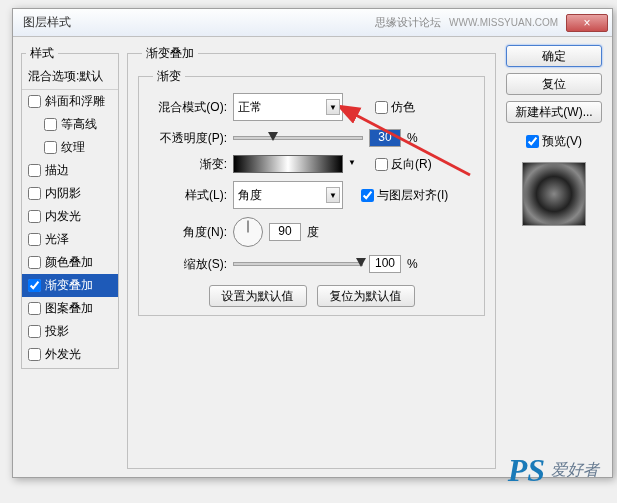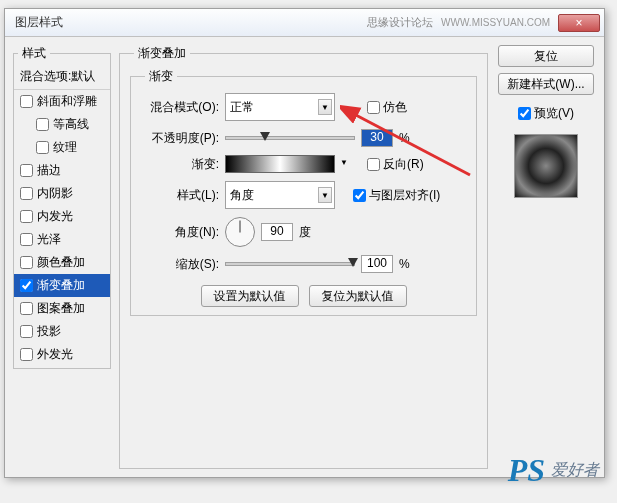--- a/index.html
+++ b/index.html
@@ -1,17 +1,17 @@
 <!DOCTYPE html>
 <html><head>
 <meta charset="utf-8">
 <style>
 * { box-sizing: border-box; margin: 0; padding: 0; font-family: "Microsoft YaHei", SimSun, sans-serif; font-size: 12px; }
 body { background: #f0f0f0; position: relative; width: 617px; height: 503px; overflow: hidden; }
-.dialog { position: absolute; left: 4px; top: 8px; width: 601px; height: 470px; background: #f0f0f0; border: 1px solid #a0a0a0; box-shadow: 2px 2px 8px rgba(0,0,0,0.3); }
+.dialog { position: absolute; left: 12px; top: 8px; width: 601px; height: 470px; background: #f0f0f0; border: 1px solid #a0a0a0; box-shadow: 2px 2px 8px rgba(0,0,0,0.3); }
 .titlebar { height: 28px; background: linear-gradient(#fdfefe, #e8eef7); border-bottom: 1px solid #c0c0c0; display: flex; align-items: center; padding: 0 4px; }
 .titlebar-text { flex: 1; padding-left: 6px; color: #333; }
 .titlebar-url { color: #999; font-size: 10px; margin-right: 8px; }
 .close-btn { width: 42px; height: 18px; background: linear-gradient(#e7a0a0, #c85050); border: 1px solid #a04040; border-radius: 2px; display: flex; align-items: center; justify-content: center; color: #fff; font-size: 11px; cursor: pointer; }
 .body { display: flex; height: calc(100% - 28px); padding: 8px; gap: 8px; }
 .styles-panel { width: 98px; }
 .styles-fieldset { border: 1px solid #c0c0c0; padding: 2px 0; }
 .styles-legend { padding: 0 4px; margin-left: 4px; }
 .style-item { display: flex; align-items: center; padding: 3px 6px; gap: 4px; }
 .style-item.selected { background: #1e5ab8; color: #fff; }
@@ -192,20 +192,21 @@
 
           <div class="btn-row">
             <button class="btn">设置为默认值</button>
             <button class="btn">复位为默认值</button>
           </div>
         </fieldset>
       </fieldset>
     </div>
 
     <div class="right-panel">
+      <button class="right-btn primary">确定</button>
       <button class="right-btn">复位</button>
       <button class="right-btn">新建样式(W)...</button>
       <label class="checkbox-lbl" style="margin-top:4px">
           <input type="checkbox" checked="" style="">
           <span>预览(V)</span>
         </label>
       <div class="preview-box"></div>
     </div>
 
   </div>

